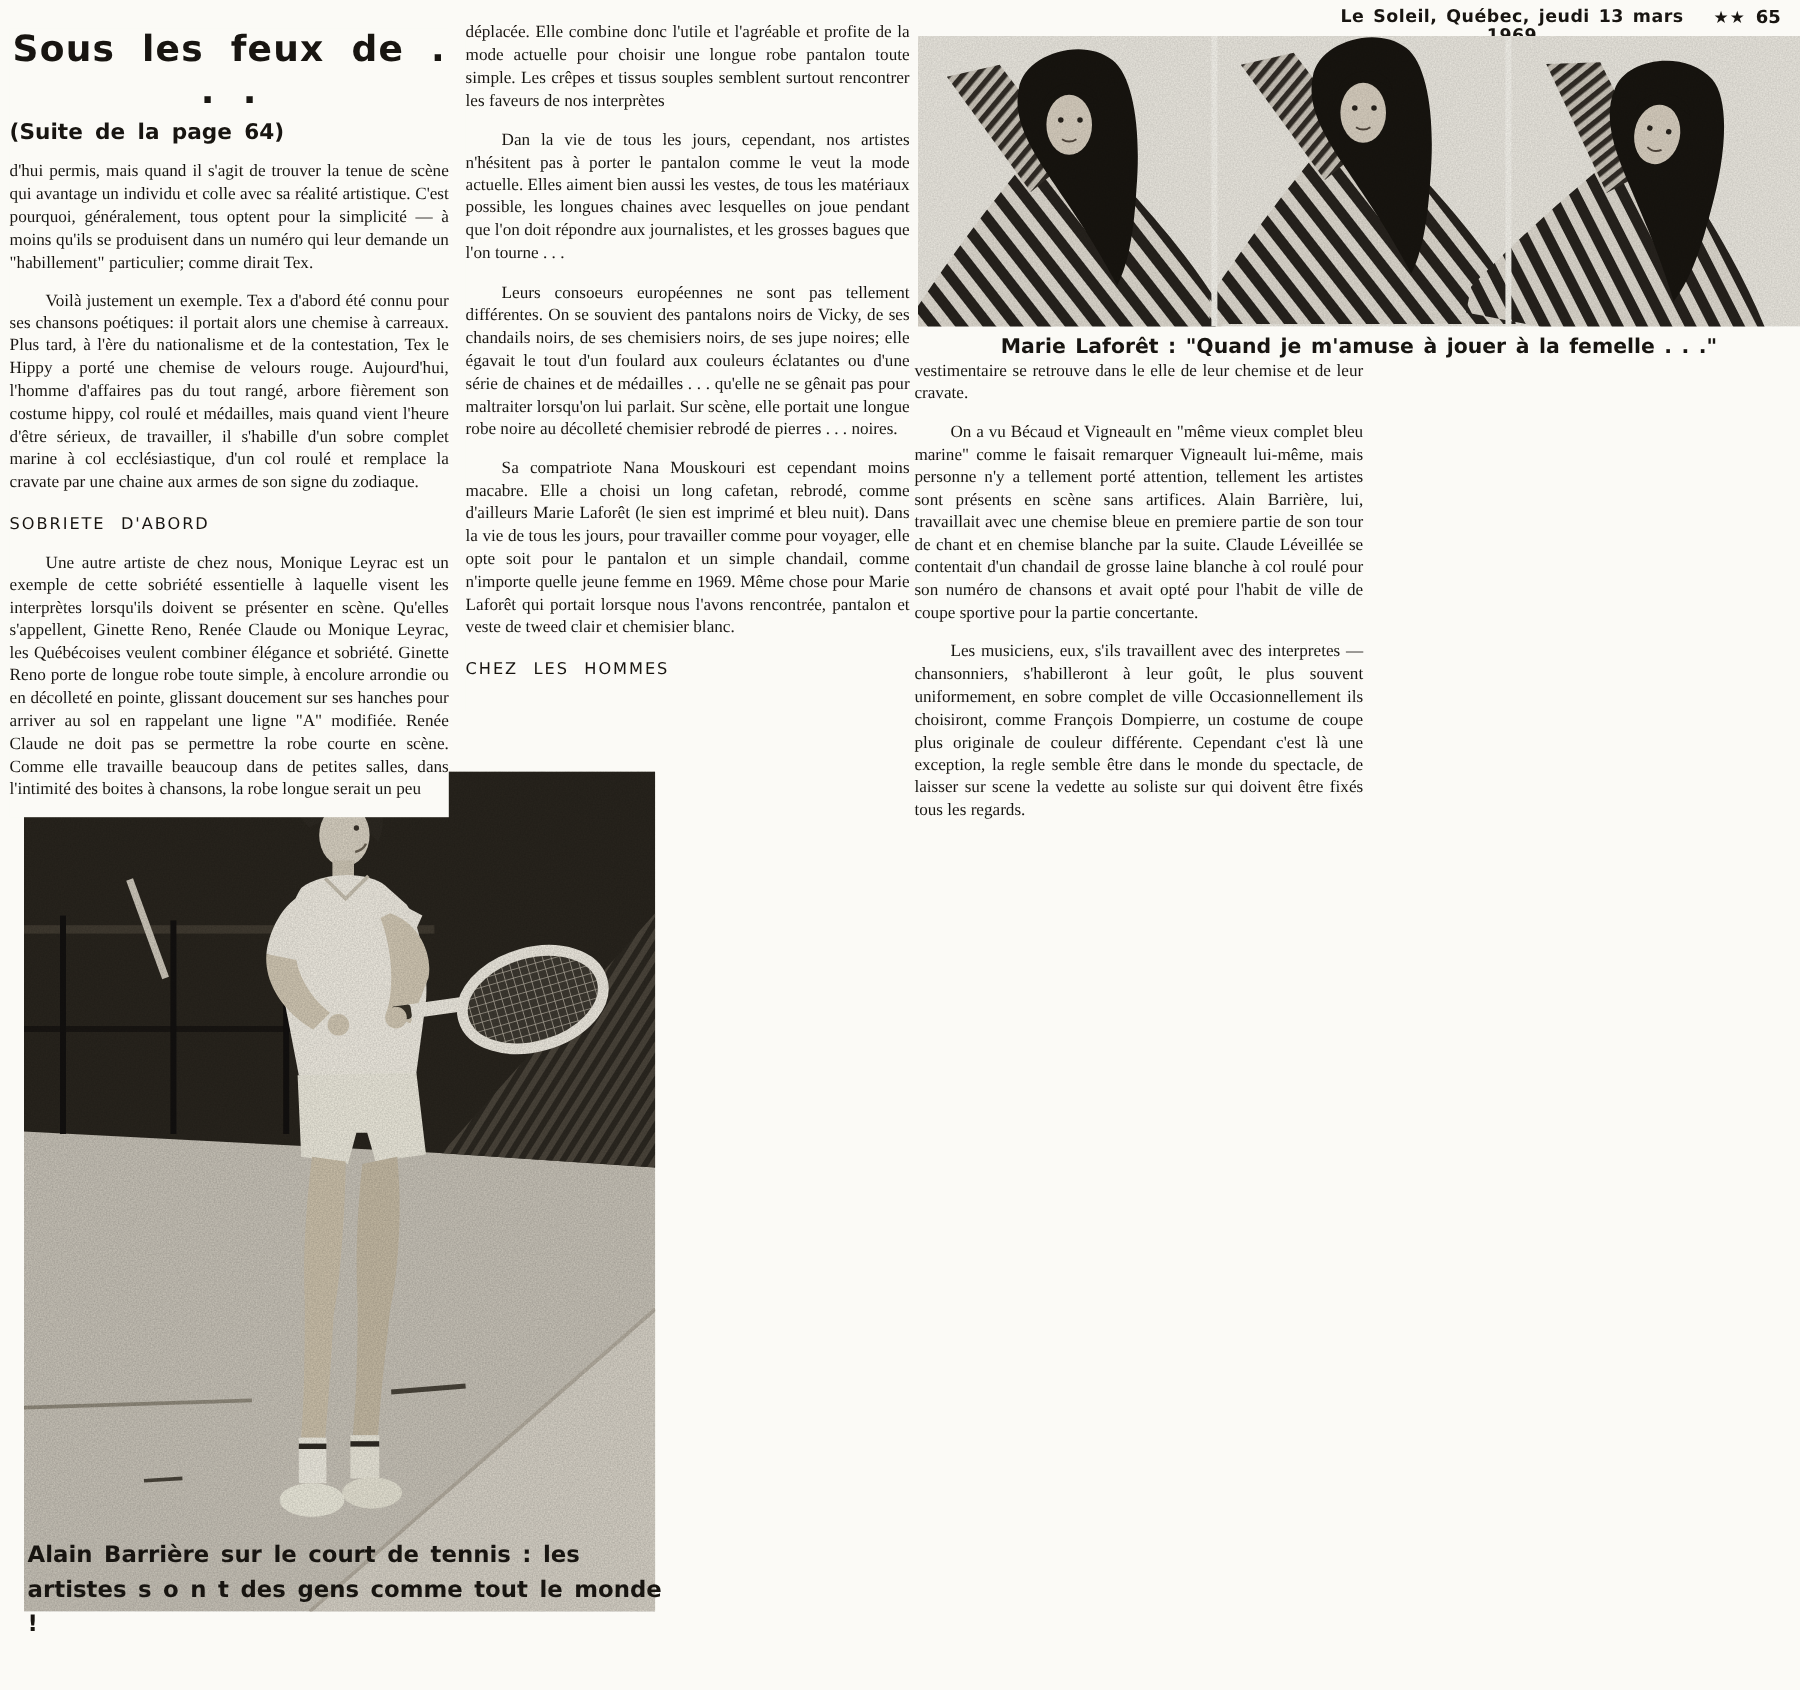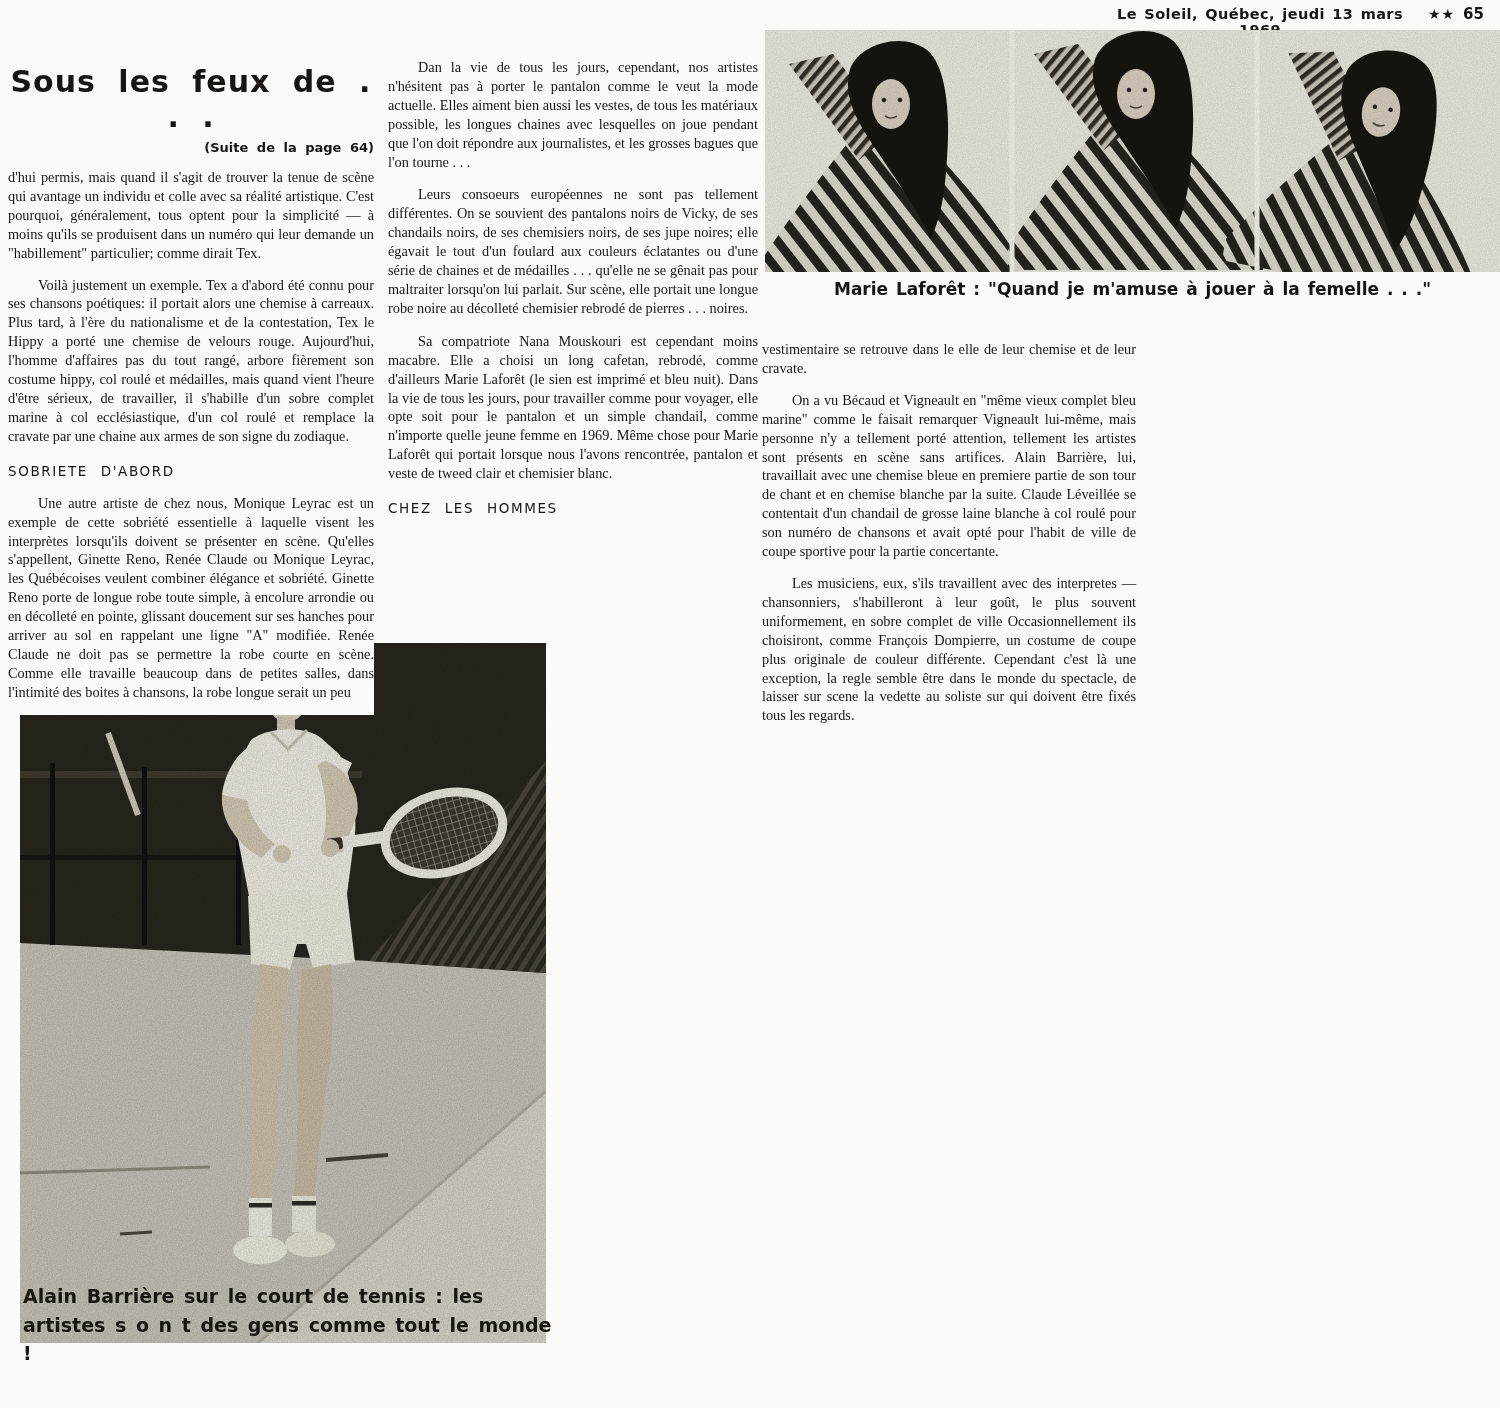--- a/index.html
+++ b/index.html
@@ -13,32 +13,32 @@
     position:absolute;top:6px;left:1095px;width:330px;text-align:center;
     font-family:"DejaVu Sans", sans-serif;font-weight:bold;font-size:14.5px;
     letter-spacing:.4px;word-spacing:2px;
   }
   .page-corner{
     position:absolute;top:5px;left:1428px;
     font-family:"DejaVu Sans", sans-serif;font-weight:bold;font-size:15px;
   }
   .page-corner .stars{letter-spacing:1px;margin-right:8px;font-size:14px;}
   
-  .col{position:absolute;margin-top:40px;}
+  .col{position:absolute;}
   #col1{left:8px;top:24px;width:366px;background:#fbfaf6;z-index:3;}
   #col2{left:388px;top:18px;width:370px;background:#fbfaf6;z-index:3;padding-bottom:12px;}
   #col3{left:762px;top:300px;width:374px;z-index:3;}
   .article-title{
     text-align:center;margin:0 0 6px 0;
     font-family:"DejaVu Sans", sans-serif;font-weight:bold;
     font-size:30px;letter-spacing:1px;word-spacing:11px;
   }
   .continuation{
-    text-align:right;margin:0 0 13px 0;
-    font-family:"DejaVu Sans", sans-serif;font-weight:bold;font-size:13px;
+    text-align:left;margin:0 0 13px 0;
+    font-family:"DejaVu Sans", sans-serif;font-weight:bold;font-size:18px;
     word-spacing:4px;
   }
   .np p{
     margin:0 0 13px 0;text-align:justify;
     font-size:14.3px;line-height:18.9px;
   }
   #col2 .np p{margin-bottom:14px;}
   .ind{text-indent:30px;}
   .crosshead{
     margin:17px 0 15px 0;
@@ -178,18 +178,19 @@
   <div class="np">
     <p>d'hui permis, mais quand il s'agit de trouver la tenue de scène qui avantage un individu et colle avec sa réalité artistique. C'est pourquoi, généralement, tous optent pour la simplicité — à moins qu'ils se produisent dans un numéro qui leur demande un "habillement" particulier; comme dirait Tex.</p>
     <p class="ind">Voilà justement un exemple. Tex a d'abord été connu pour ses chansons poétiques: il portait alors une chemise à carreaux. Plus tard, à l'ère du nationalisme et de la contestation, Tex le Hippy a porté une chemise de velours rouge. Aujourd'hui, l'homme d'affaires pas du tout rangé, arbore fièrement son costume hippy, col roulé et médailles, mais quand vient l'heure d'être sérieux, de travailler, il s'habille d'un sobre complet marine à col ecclésiastique, d'un col roulé et remplace la cravate par une chaine aux armes de son signe du zodiaque.</p>
     <div class="crosshead">SOBRIETE D'ABORD</div>
     <p class="ind">Une autre artiste de chez nous, Monique Leyrac est un exemple de cette sobriété essentielle à laquelle visent les interprètes lorsqu'ils doivent se présenter en scène. Qu'elles s'appellent, Ginette Reno, Renée Claude ou Monique Leyrac, les Québécoises veulent combiner élégance et sobriété. Ginette Reno porte de longue robe toute simple, à encolure arrondie ou en décolleté en pointe, glissant doucement sur ses hanches pour arriver au sol en rappelant une ligne "A" modifiée. Renée Claude ne doit pas se permettre la robe courte en scène. Comme elle travaille beaucoup dans de petites salles, dans l'intimité des boites à chansons, la robe longue serait un peu</p>
   </div>
 </div>
 
 <div id="col2" class="col">
   <div class="np">
+    <p>déplacée. Elle combine donc l'utile et l'agréable et profite de la mode actuelle pour choisir une longue robe pantalon toute simple. Les crêpes et tissus souples semblent surtout rencontrer les faveurs de nos interprètes</p>
     <p class="ind">Dan la vie de tous les jours, cependant, nos artistes n'hésitent pas à porter le pantalon comme le veut la mode actuelle. Elles aiment bien aussi les vestes, de tous les matériaux possible, les longues chaines avec lesquelles on joue pendant que l'on doit répondre aux journalistes, et les grosses bagues que l'on tourne . . .</p>
     <p class="ind">Leurs consoeurs européennes ne sont pas tellement différentes. On se souvient des pantalons noirs de Vicky, de ses chandails noirs, de ses chemisiers noirs, de ses jupe noires; elle égavait le tout d'un foulard aux couleurs éclatantes ou d'une série de chaines et de médailles . . . qu'elle ne se gênait pas pour maltraiter lorsqu'on lui parlait. Sur scène, elle portait une longue robe noire au décolleté chemisier rebrodé de pierres . . . noires.</p>
     <p class="ind">Sa compatriote Nana Mouskouri est cependant moins macabre. Elle a choisi un long cafetan, rebrodé, comme d'ailleurs Marie Laforêt (le sien est imprimé et bleu nuit). Dans la vie de tous les jours, pour travailler comme pour voyager, elle opte soit pour le pantalon et un simple chandail, comme n'importe quelle jeune femme en 1969. Même chose pour Marie Laforêt qui portait lorsque nous l'avons rencontrée, pantalon et veste de tweed clair et chemisier blanc.</p>
     <div class="crosshead">CHEZ LES HOMMES</div>
   </div>
 </div>
 
 </body></html>

